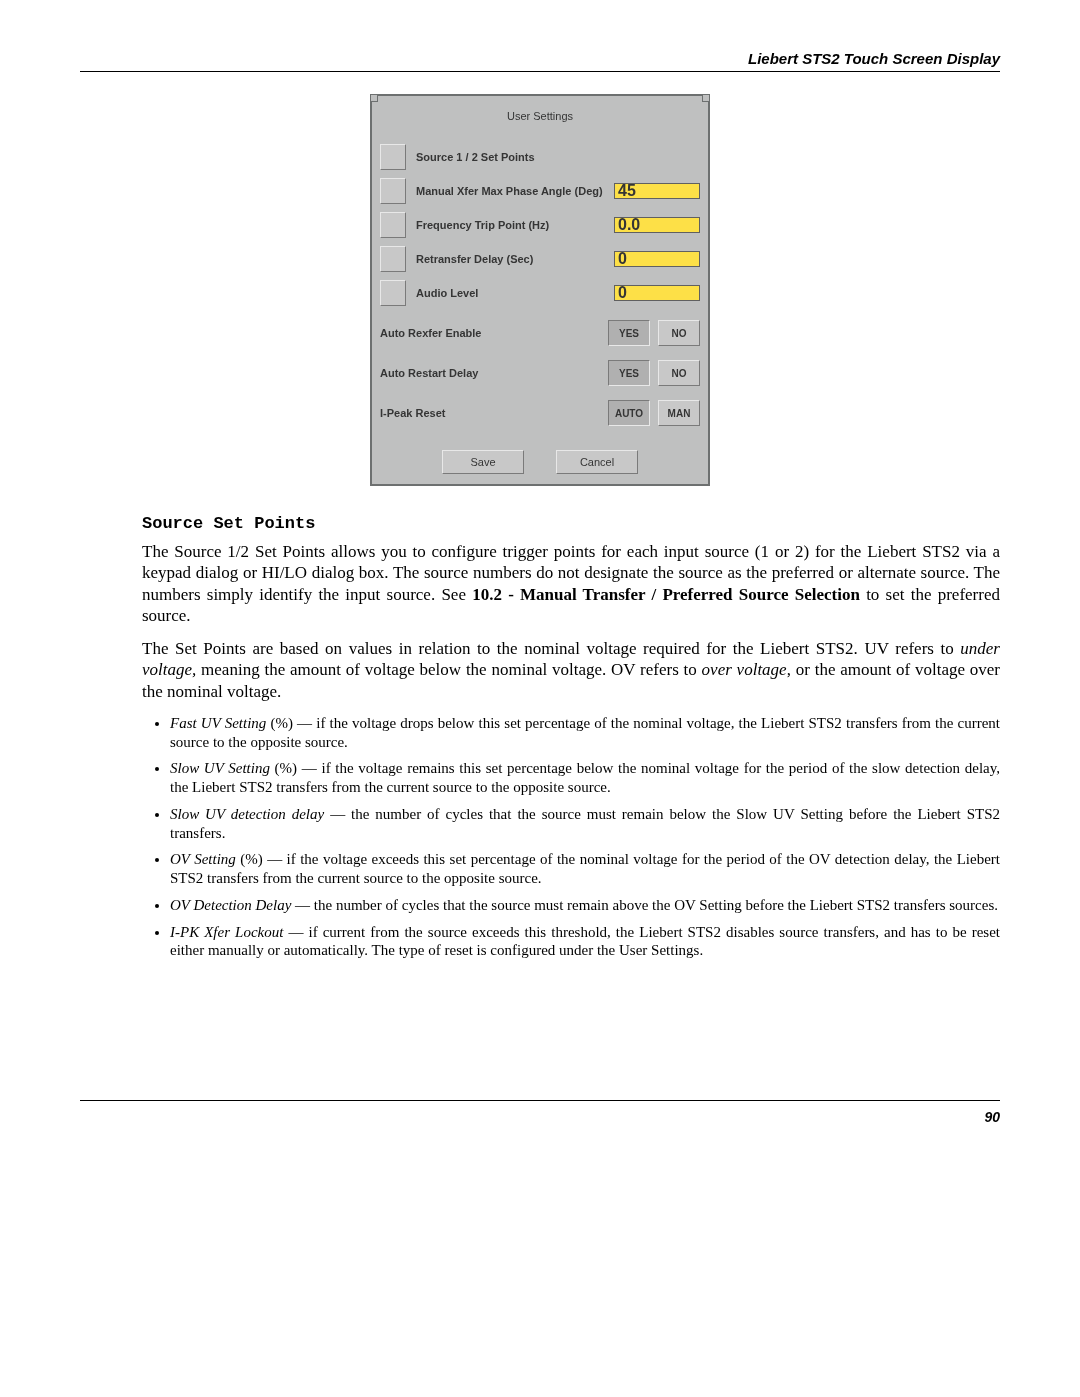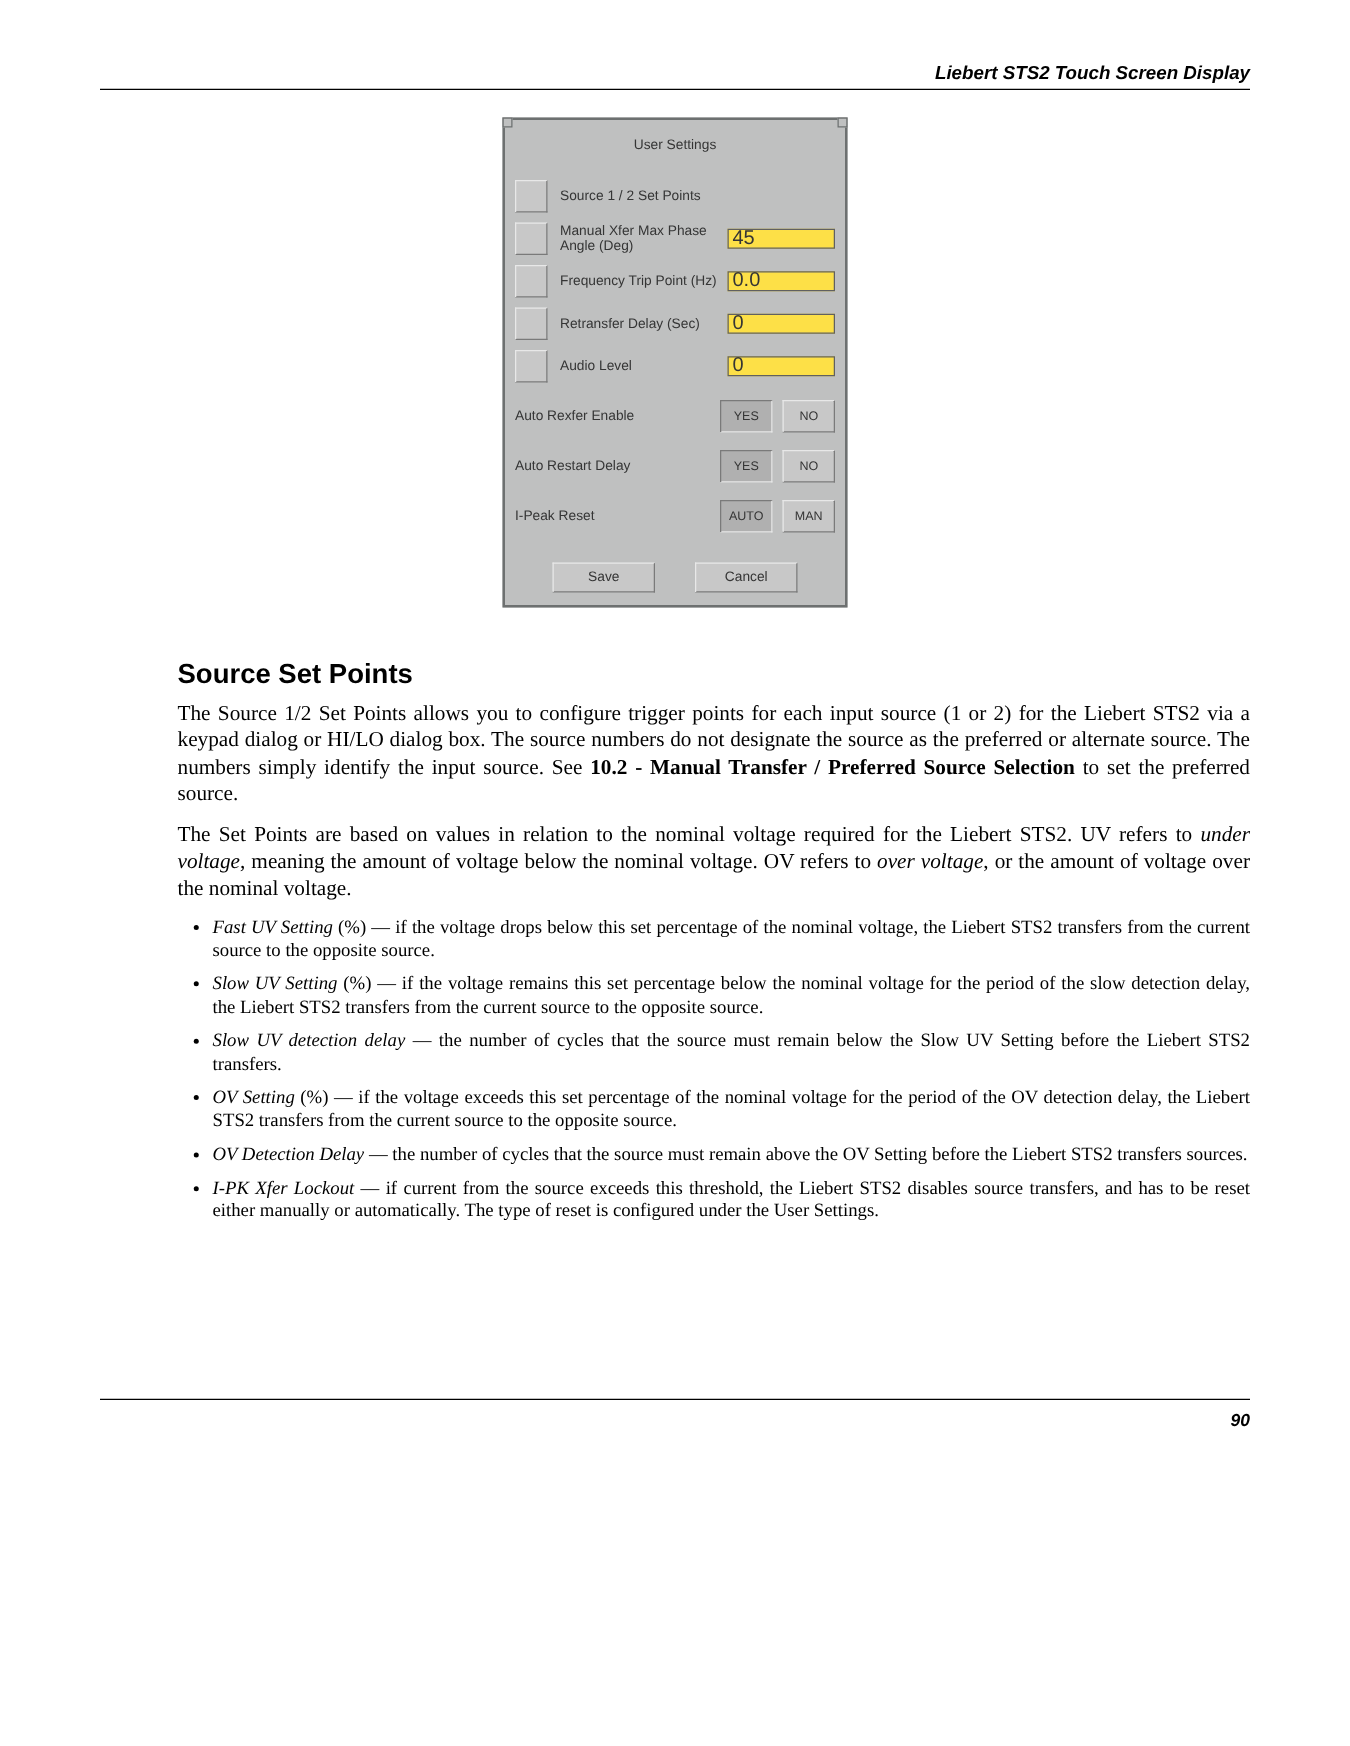--- a/index.html
+++ b/index.html
@@ -26,22 +26,22 @@
   .top-rule  { border: none; border-top: 1px solid #000; margin: 0 0 22px 0; }
   .fig-caption {
     font-family: Arial, Helvetica, sans-serif;
     font-weight: bold;
     font-size: 15px;
     margin: 0 0 6px 62px;
   }
 
   
   .dialog-wrap {
-    width: 276px;
-    margin: 0 auto 40px auto;
+    width: 340px;
+    margin: 0 auto 28px auto;
     border: 2px solid #6d7070;
     background: #bfc0c0;
     font-family: Arial, Helvetica, sans-serif;
     font-size: 11px;
     color: #353535;
     padding: 8px 8px 10px 8px;
     box-sizing: border-box;
     position: relative;
   }
   .dialog-wrap::before,
@@ -55,20 +55,21 @@
   .dialog-wrap::before { left:-2px; top:-2px; }
   .dialog-wrap::after  { right:-2px; top:-2px; }
   .dlg-title {
     text-align: center;
     padding: 6px 0 14px 0;
   }
   .dlg-row {
     display: flex;
     align-items: center;
     margin: 8px 0;
+    font-weight: bold;
   }
   .dlg-btn-blank {
     width: 24px; height: 24px;
     background: #c8c8c8;
     border-top: 1px solid #e8e8e8;
     border-left: 1px solid #e8e8e8;
     border-right: 1px solid #7a7a7a;
     border-bottom: 1px solid #7a7a7a;
     margin-right: 10px;
     flex: none;
@@ -114,23 +115,23 @@
     background:#c8c8c8;
     border-top:1px solid #e8e8e8;
     border-left:1px solid #e8e8e8;
     border-right:1px solid #7a7a7a;
     border-bottom:1px solid #7a7a7a;
     font-size:11px;
   }
 
   
   .section-head {
-    font-family: Liberation Sans, sans-serif;
-    font-weight: bold;
-    font-size: 22px;
+    font-family: Liberation Mono, monospace;
+    font-weight: bold;
+    font-size: 17px;
     margin: 0 0 8px 62px;
   }
   .body-block {
     margin: 0 0 12px 62px;
     font-size: 17px;
     line-height: 1.25;
     text-align: justify;
   }
   .bullets {
     margin: 0 0 0 62px;

